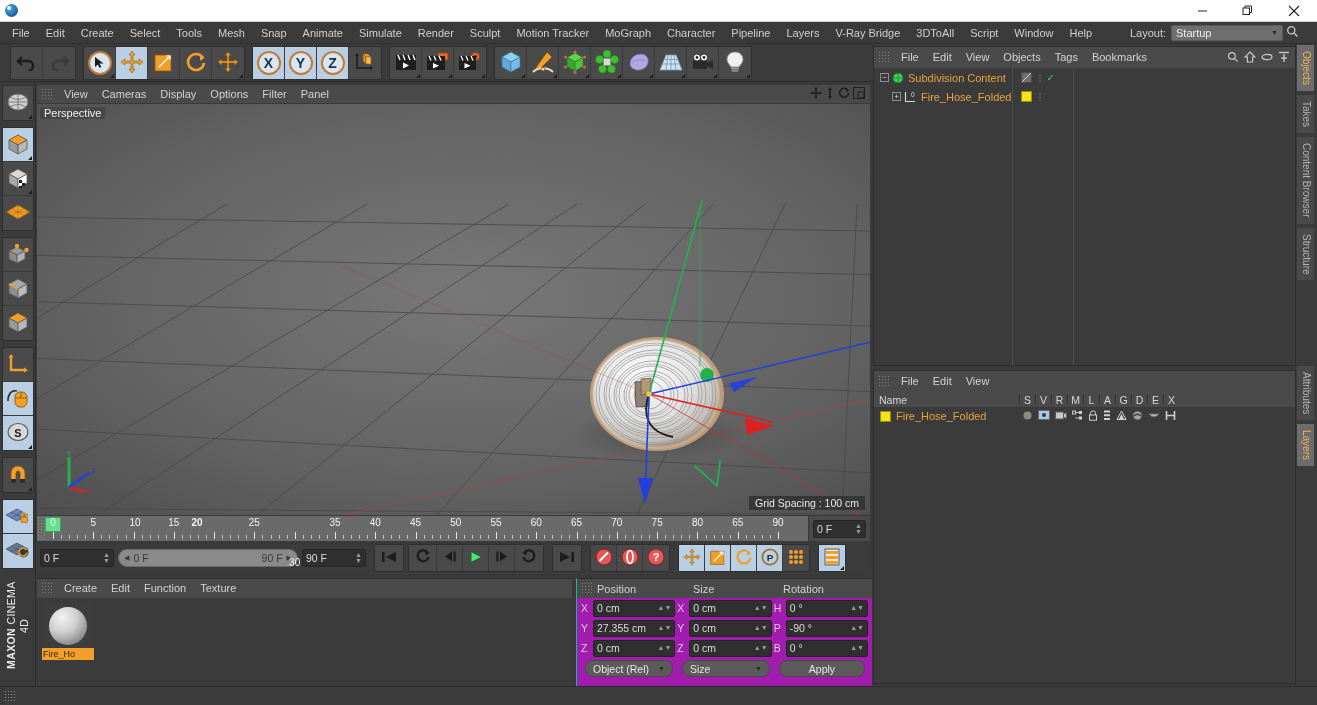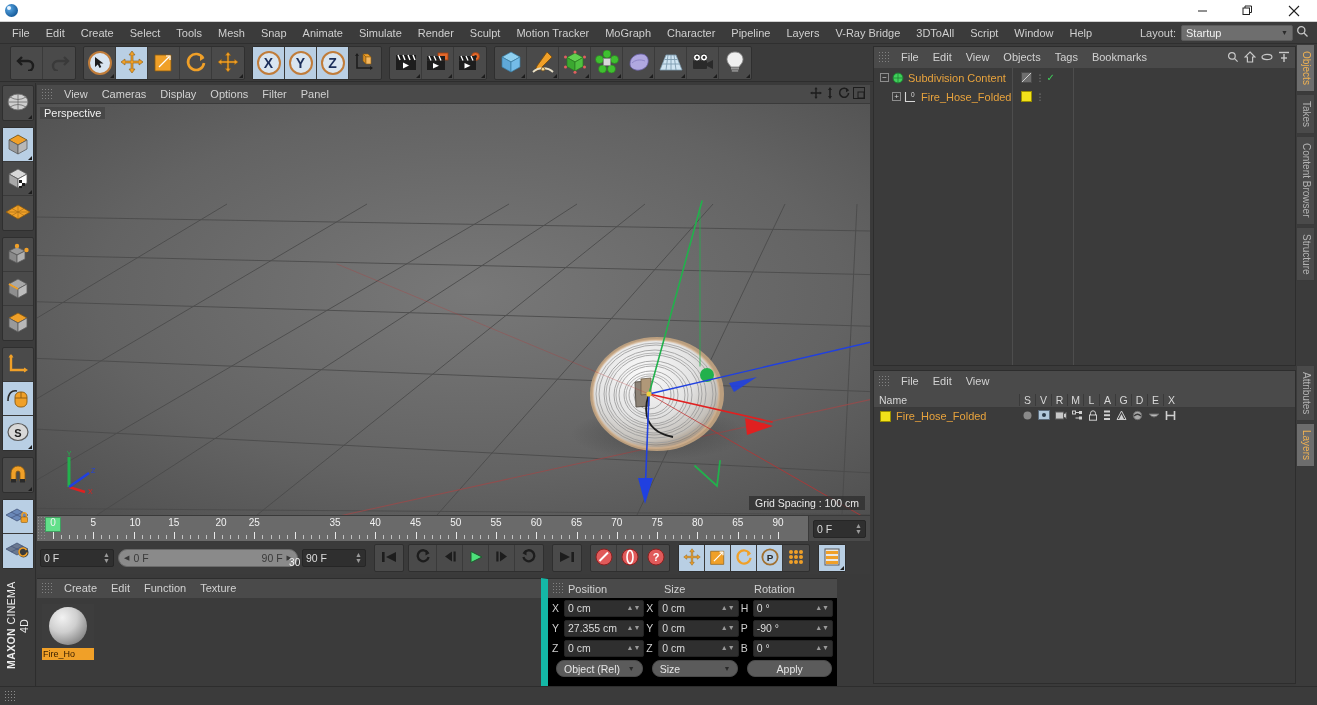--- a/index.html
+++ b/index.html
@@ -37,21 +37,21 @@
   }
   .win-btn:last-child { width: 47px; }
   .win-btn svg { display: block; }
 
   
   .menubar {
     height: 22px; background: #3b3b3b; display: flex; align-items: center;
     border-bottom: 1px solid #2f2f2f; padding-left: 4px;
   }
   .menu-item { padding: 0 8px; line-height: 22px; color: #cfcfcf; font-size: 11px; white-space: nowrap; }
-  .layout-group { margin-left: auto; display: flex; align-items: center; padding-right: 6px; }
+  .layout-group { margin-left: auto; display: flex; align-items: center; padding-right: 16px; }
   .layout-lbl { color: #cfcfcf; margin-right: 5px; font-size: 11px; }
   .layout-select {
     width: 112px; height: 16px; background: #6e6e6e; border: 1px solid #5a5a5a;
     border-radius: 2px; display: flex; align-items: center; padding: 0 4px;
     color: #f0f0f0; font-size: 11px; position: relative;
   }
   .layout-select .caret { margin-left: auto; font-size: 7px; color: #2a2a2a; }
   .mb-search { width: 18px; text-align: center; color: #c8c8c8; }
 
   
@@ -146,21 +146,21 @@
   .mat-sphere i {
     display: block; width: 38px; height: 38px; border-radius: 50%;
     background: radial-gradient(circle at 35% 28%, #f2f2f2 0%, #cfcfcf 40%, #8e8e8e 75%, #5a5a5a 100%);
   }
   .mat-name {
     width: 52px; height: 12px; background: #f0a028; color: #3a2000; font-size: 9px;
     line-height: 12px; padding-left: 1px; overflow: hidden; white-space: nowrap;
   }
 
   
-  .coords { position: absolute; left: 541px; top: 578px; width: 296px; height: 108px; background: #000000; border-left: 7px solid #14b8a6; border-top: 1px solid #2d2d2d; }
+  .coords { position: absolute; left: 576px; top: 578px; width: 296px; height: 108px; background: #a21caf; border-left: 1px solid #14b8a6; border-top: 1px solid #2d2d2d; }
   .co-head { height: 19px; background: #4a4a4a; display: flex; align-items: center; padding-left: 2px; }
   .co-col-title { font-size: 11px; color: #d2d2d2; }
   .co-row { display: flex; align-items: center; height: 20px; padding: 0 4px; gap: 2px; }
   .co-ax { width: 10px; font-size: 10.5px; color: #cfcfcf; text-align: left; }
   .co-field {
     flex: 1; height: 17px; background: #2f2f2f; border: 1px solid #242424; border-radius: 2px;
     display: flex; align-items: center; padding: 0 3px; font-size: 10.5px; color: #dcdcdc;
   }
   .co-field .spin { margin-left: auto; font-size: 7px; color: #9a9a9a; line-height: 6px; }
   .co-btnrow { display: flex; align-items: center; gap: 9px; padding: 2px 5px 0 8px; }
@@ -807,21 +807,21 @@
     <div class="tl-track" id="tl-track">
       <div class="tl-greenmark"></div>
     <span class="tl-tick-lbl" style="left: 8px;">0</span>
         <span class="tl-tick" style="left: 8px; height: 7px;"></span>
         <span class="tl-tick-lbl" style="left: 48.2778px;">5</span>
         <span class="tl-tick" style="left: 48.2778px; height: 7px;"></span>
         <span class="tl-tick-lbl" style="left: 90px;">10</span>
         <span class="tl-tick" style="left: 88.5556px; height: 7px;"></span>
         <span class="tl-tick-lbl" style="left: 128.833px;">15</span>
         <span class="tl-tick" style="left: 128.833px; height: 7px;"></span>
-        <span class="tl-tick-lbl" style="left: 176px;">20</span>
+        <span class="tl-tick-lbl" style="left: 152px; font-weight: bold;">20</span>
         <span class="tl-tick" style="left: 169.111px; height: 7px;"></span>
         <span class="tl-tick-lbl" style="left: 209.389px;">25</span>
         <span class="tl-tick" style="left: 209.389px; height: 7px;"></span>
         <span class="tl-tick-lbl" style="left: 249.667px; margin-top: 40px;">30</span>
         <span class="tl-tick" style="left: 249.667px; height: 7px;"></span>
         <span class="tl-tick-lbl" style="left: 289.944px;">35</span>
         <span class="tl-tick" style="left: 289.944px; height: 7px;"></span>
         <span class="tl-tick-lbl" style="left: 330.222px;">40</span>
         <span class="tl-tick" style="left: 330.222px; height: 7px;"></span>
         <span class="tl-tick-lbl" style="left: 370.5px;">45</span>

